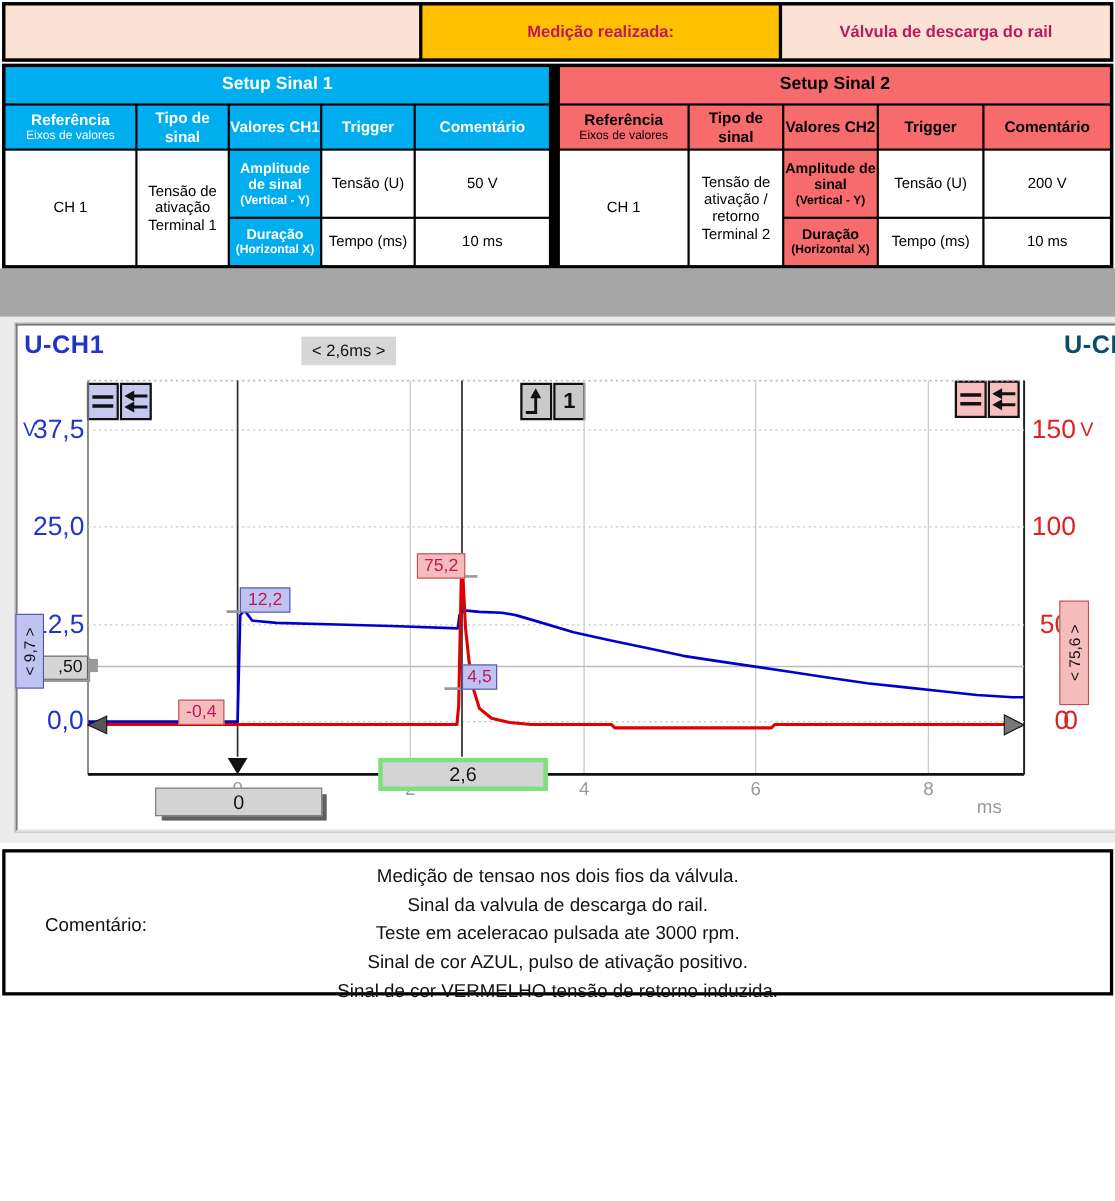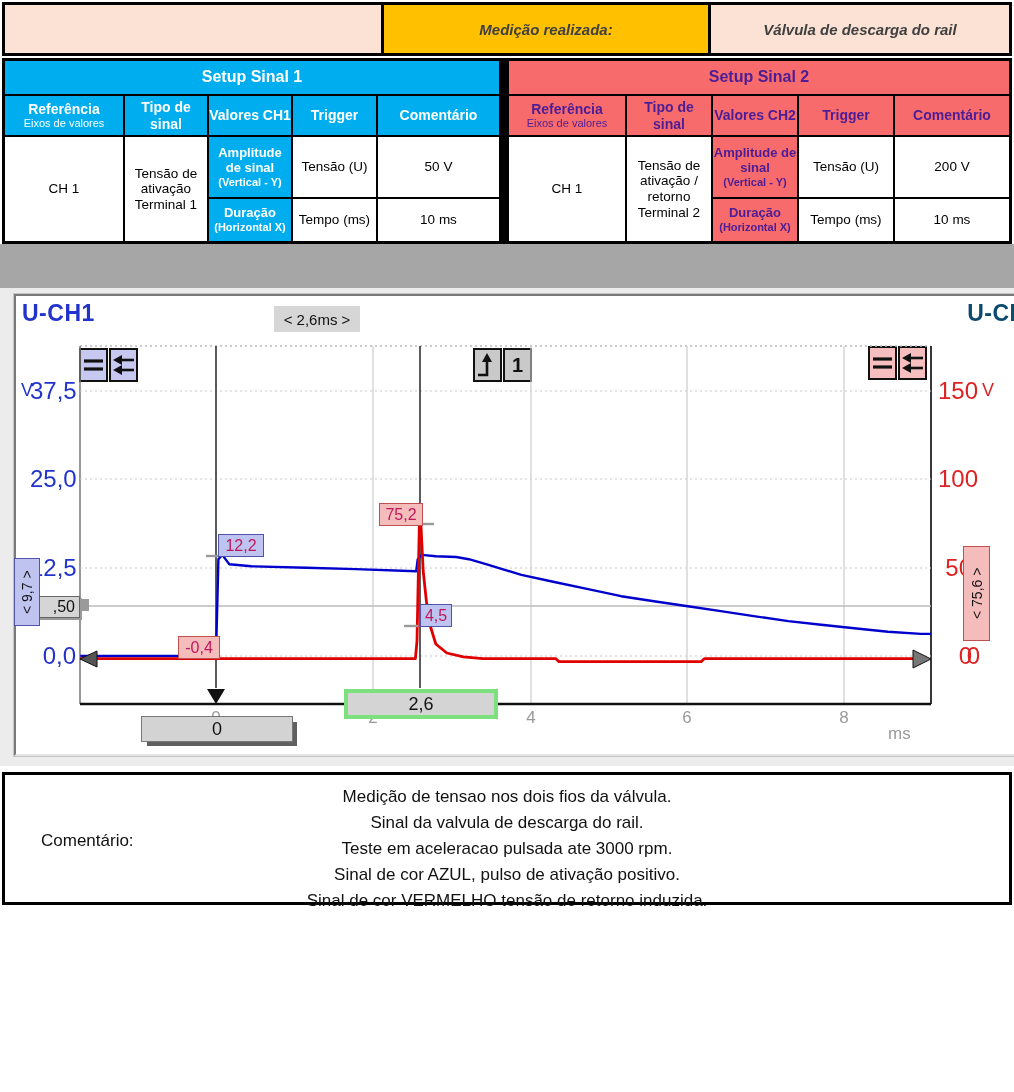--- a/index.html
+++ b/index.html
@@ -2,35 +2,35 @@
 <html><head>
 <meta charset="utf-8">
 <style>
   html,body{margin:0;padding:0;background:#fff;}
   .page{position:relative;width:1014px;height:1092px;background:#fff;
         font-family:"Liberation Sans",sans-serif;overflow:hidden;}
 
   
   .top-header{position:absolute;left:2px;top:2px;width:1010px;height:54px;
               background:#000;display:flex;padding:0;box-sizing:border-box;border:3px solid #000;gap:3px;}
-  .th-cell{display:flex;align-items:center;justify-content:center;font-size:15px;font-weight:bold;color:#404040;font-style:italic;}
+  .th-cell{display:flex;align-items:center;justify-content:center;font-size:15px;font-weight:bold;color:#be185d;}
   .th-peach{background:#FBE2D5;}
   .th-yellow{background:#FFC000;}
 
   
   .setup-area{position:absolute;left:2px;top:58px;width:1010px;height:186px;background:#000;
               display:flex;box-sizing:border-box;}
   .setup-table{display:grid;grid-template-rows:33px 39px 60px 42px;gap:2px;background:#000;padding:3px;box-sizing:border-box;}
   .setup-table.left{width:500px;grid-template-columns:118px 82px 82px 83px 1fr;}
   .setup-gap{width:4px;background:#000;}
   .setup-table.right{flex:1;grid-template-columns:116px 84px 84px 94px 1fr;}
   .cell{display:flex;flex-direction:column;align-items:center;justify-content:center;text-align:center;line-height:1.15;}
   .title-cell{grid-column:1/-1;font-size:16px;font-weight:bold;color:#fff;}
   .c-cyan{background:#00AEEF;color:#fff;}
-  .c-red{background:#F86B6C;color:#4c1d95;}
+  .c-red{background:#F86B6C;color:#000000;}
   .c-white{background:#fff;color:#000;}
   .hdr{font-size:14px;font-weight:bold;}
   .hdr-sub{font-size:11px;font-weight:normal;}
   .ref-main{font-size:13px;font-weight:bold;}
   .ref-sub{font-size:11px;font-weight:bold;}
   .val{font-size:13.5px;}
   .span2{grid-row:3/5;}
 
   
   .gray-band{position:absolute;left:0;top:244px;width:1014px;height:44px;background:#A6A6A6;}
@@ -250,21 +250,21 @@
         <line x1="405" y1="228" x2="418" y2="228" stroke="#999" stroke-width="2.4"></line>
         <line x1="388" y1="330" x2="402" y2="330" stroke="#999" stroke-width="2.4"></line>
 
         <line x1="64" y1="408" x2="915" y2="408" stroke="#111" stroke-width="2.4"></line>
         <polygon points="191,393 209,393 200,408" fill="#111"></polygon>
       </svg>
 
       <div class="marker m-lav" style="left:202px;top:238px;width:46px;">12,2</div>
       <div class="marker m-pink" style="left:363px;top:207px;width:44px;">75,2</div>
       <div class="marker m-lav" style="left:404px;top:308px;width:32px;">4,5</div>
-      <div class="marker m-pink" style="left:162px;top:340px;width:42px;">-0,4</div>
+      <div class="marker m-pink" style="left:146px;top:340px;width:42px;">-0,4</div>
 
       <div class="vlabel m-lav" style="left:-2px;top:262px;width:26px;height:68px;z-index:5;">&lt; 9,7 &gt;</div>
       <div class="vlabel m-pink" style="left:947px;top:250px;width:27px;height:95px;">&lt; 75,6 &gt;</div>
 
       <div class="trig-box">,50</div>
       <div class="trig-nub"></div>
 
       <div class="xtick" style="left:190px;">0</div>
       <div class="xtick" style="left:347px;">2</div>
       <div class="xtick" style="left:505px;">4</div>

